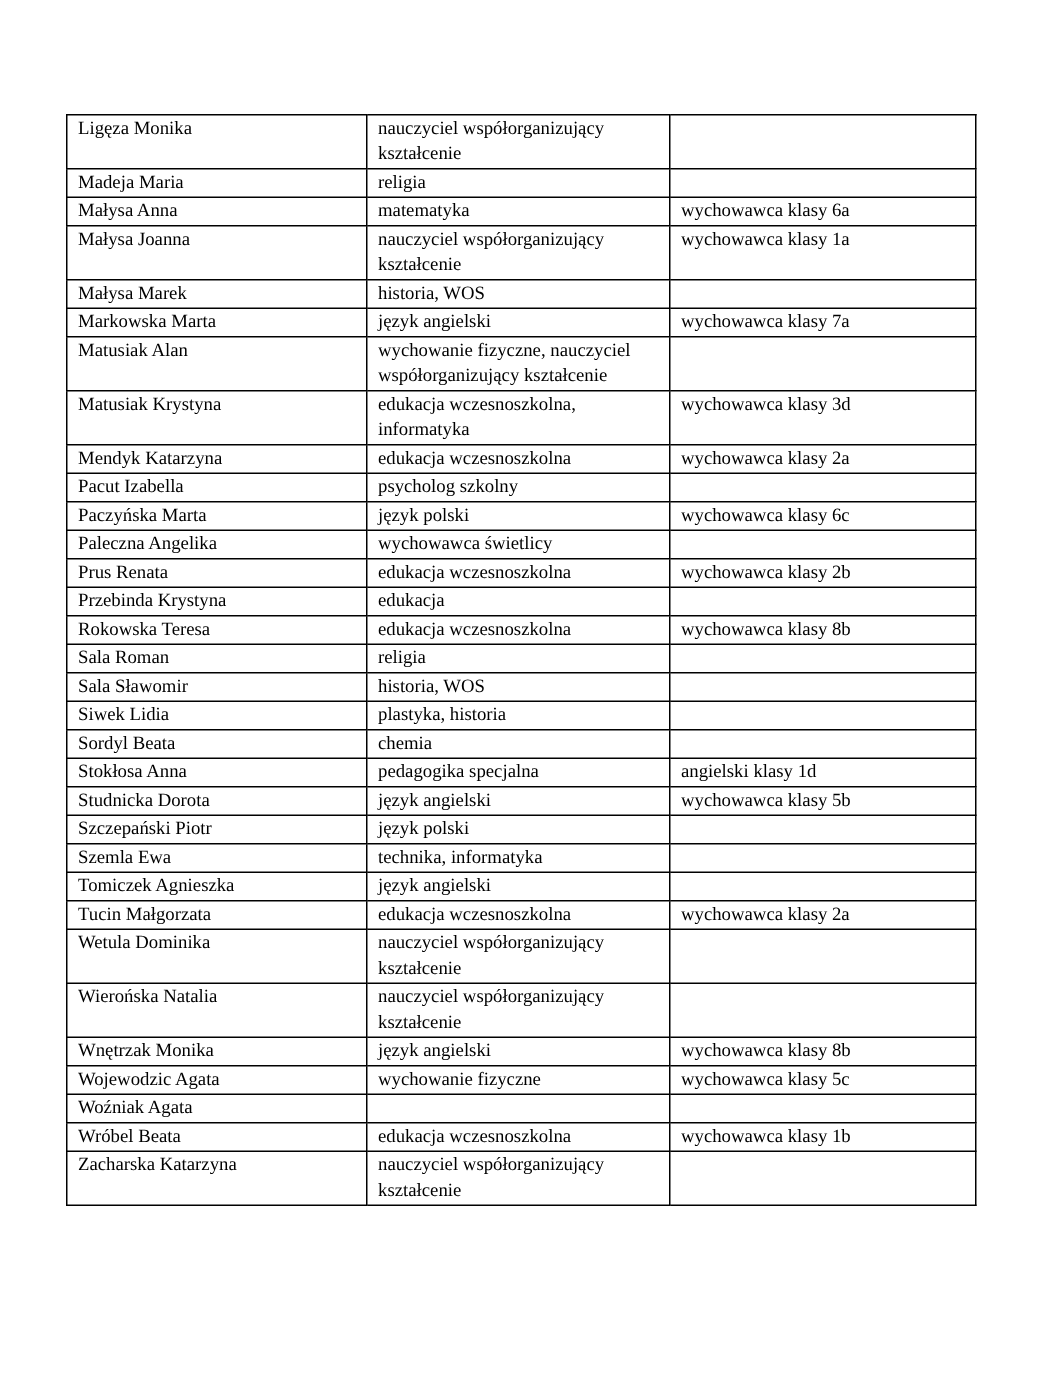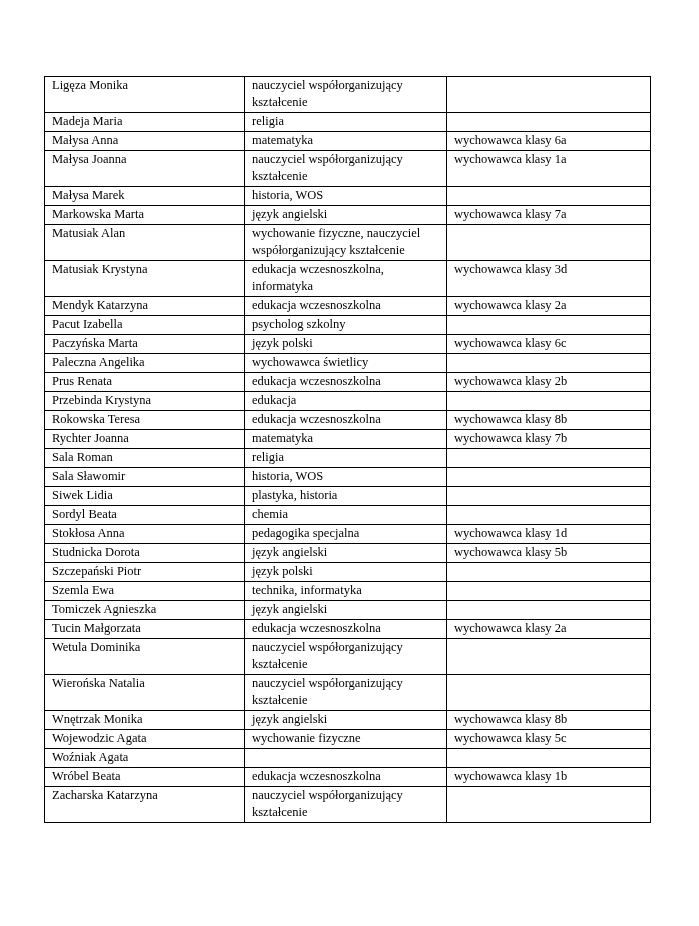--- a/index.html
+++ b/index.html
@@ -131,25 +131,20 @@
     <td>edukacja</td>
     <td></td>
   </tr>
 
   <tr>
     <td>Rokowska Teresa</td>
     <td>edukacja wczesnoszkolna</td>
     <td>wychowawca klasy 8b</td>
   </tr>
 
-  <tr>
-    <td>Rychter Joanna</td>
-    <td>matematyka</td>
-    <td>wychowawca klasy 7b</td>
-  </tr>
 
   <tr>
     <td>Sala Roman</td>
     <td>religia</td>
     <td></td>
   </tr>
 
   <tr>
     <td>Sala Sławomir</td>
     <td>historia, WOS</td>
@@ -164,21 +159,21 @@
 
   <tr>
     <td>Sordyl Beata</td>
     <td>chemia</td>
     <td></td>
   </tr>
 
   <tr>
     <td>Stokłosa Anna</td>
     <td>pedagogika specjalna</td>
-    <td>wychowawca klasy 1d</td>
+    <td>angielski klasy 1d</td>
   </tr>
 
   <tr>
     <td>Studnicka Dorota</td>
     <td>język angielski</td>
     <td>wychowawca klasy 5b</td>
   </tr>
 
   <tr>
     <td>Szczepański Piotr</td>

